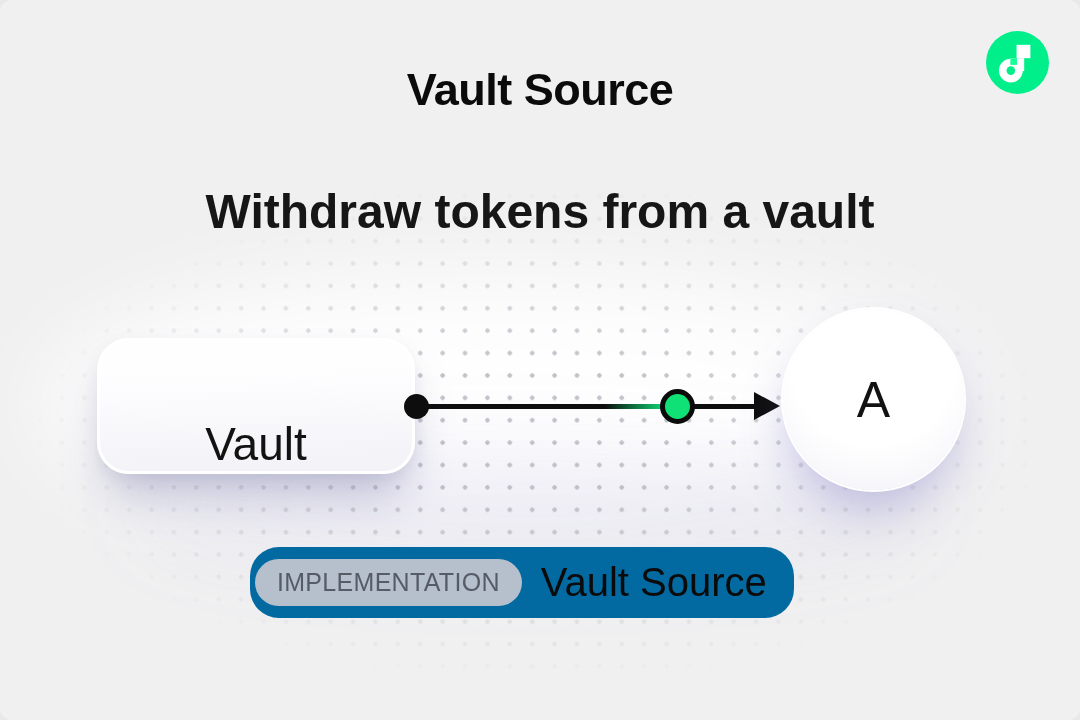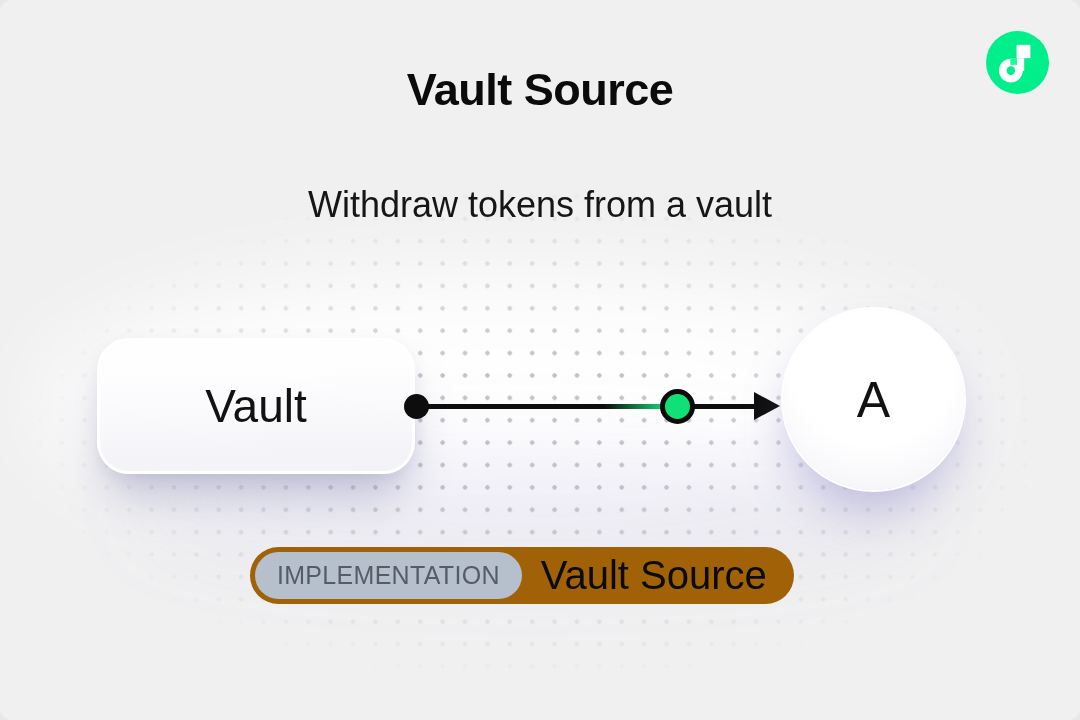--- a/index.html
+++ b/index.html
@@ -49,40 +49,40 @@
     text-align: center;
     font-size: 45px;
     font-weight: 700;
     letter-spacing: -0.5px;
     color: #0b0b0b;
   }
   .subtitle {
     position: absolute;
     left: 0; right: 0; top: 184px;
     text-align: center;
-    font-size: 36px;
-    font-weight: 400;
+    font-size: 48px;
+    font-weight: 700;
     color: #161616;
   }
   .logo {
     position: absolute;
     left: 986px; top: 31px;
     width: 63px; height: 63px;
   }
   .vault-node {
     position: absolute;
     left: 97px; top: 338px;
     width: 318px; height: 136px;
     border-radius: 32px;
     background: linear-gradient(178deg, #fefeff 25%, #f2f2f7 100%);
     border: 3px solid #ffffff;
     box-shadow: 0 30px 45px -10px rgba(108,108,160,0.38),
                 0 6px 14px rgba(140,140,170,0.12);
     display: flex;
-    align-items: center;
+    align-items: flex-end;
     justify-content: center;
     font-size: 46px;
     color: #121212;
   }
   .account-node {
     position: absolute;
     left: 783px; top: 309px;
     width: 181px; height: 181px;
     border-radius: 50%;
     background: radial-gradient(circle at 50% 30%, #ffffff 52%, #f2f2f8 96%);
@@ -125,23 +125,23 @@
     position: absolute;
     left: 754px; top: 392px;
     width: 0; height: 0;
     border-top: 14px solid transparent;
     border-bottom: 14px solid transparent;
     border-left: 26px solid #0d0d0d;
   }
   .badge {
     position: absolute;
     left: 250px; top: 547px;
-    height: 57px;
+    height: 71px;
     border-radius: 29px;
-    background: #a16207;
+    background: #0369a1;
     display: inline-flex;
     align-items: center;
     gap: 19px;
     padding: 0 27px 0 5px;
     text-align: center;
   }
   .badge-tag {
     background: #b6bfcc;
     color: #565c66;
     border-radius: 24px;

